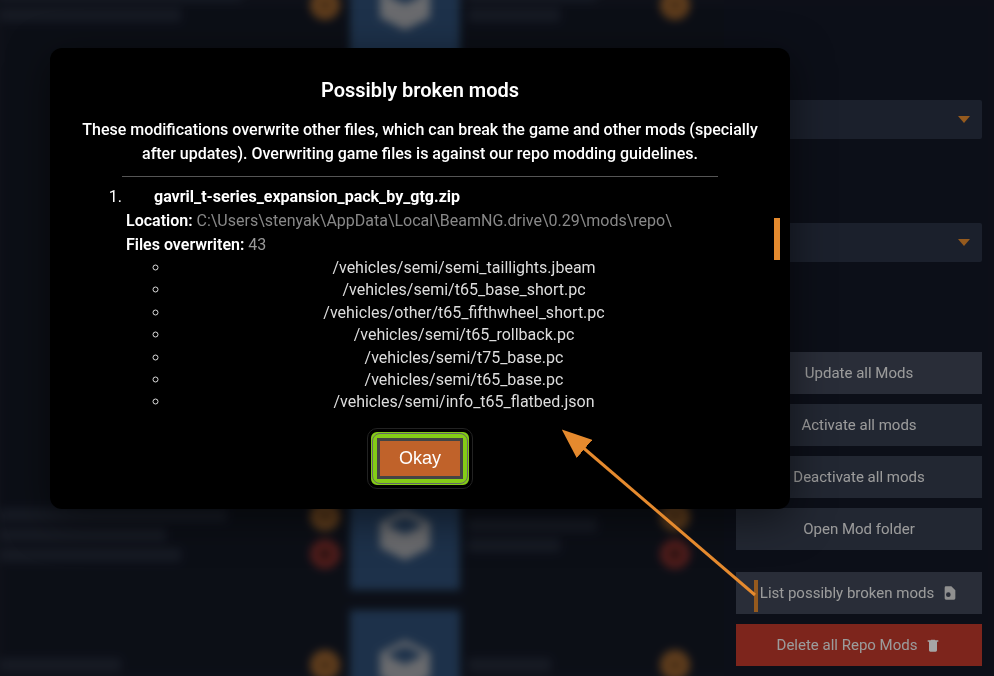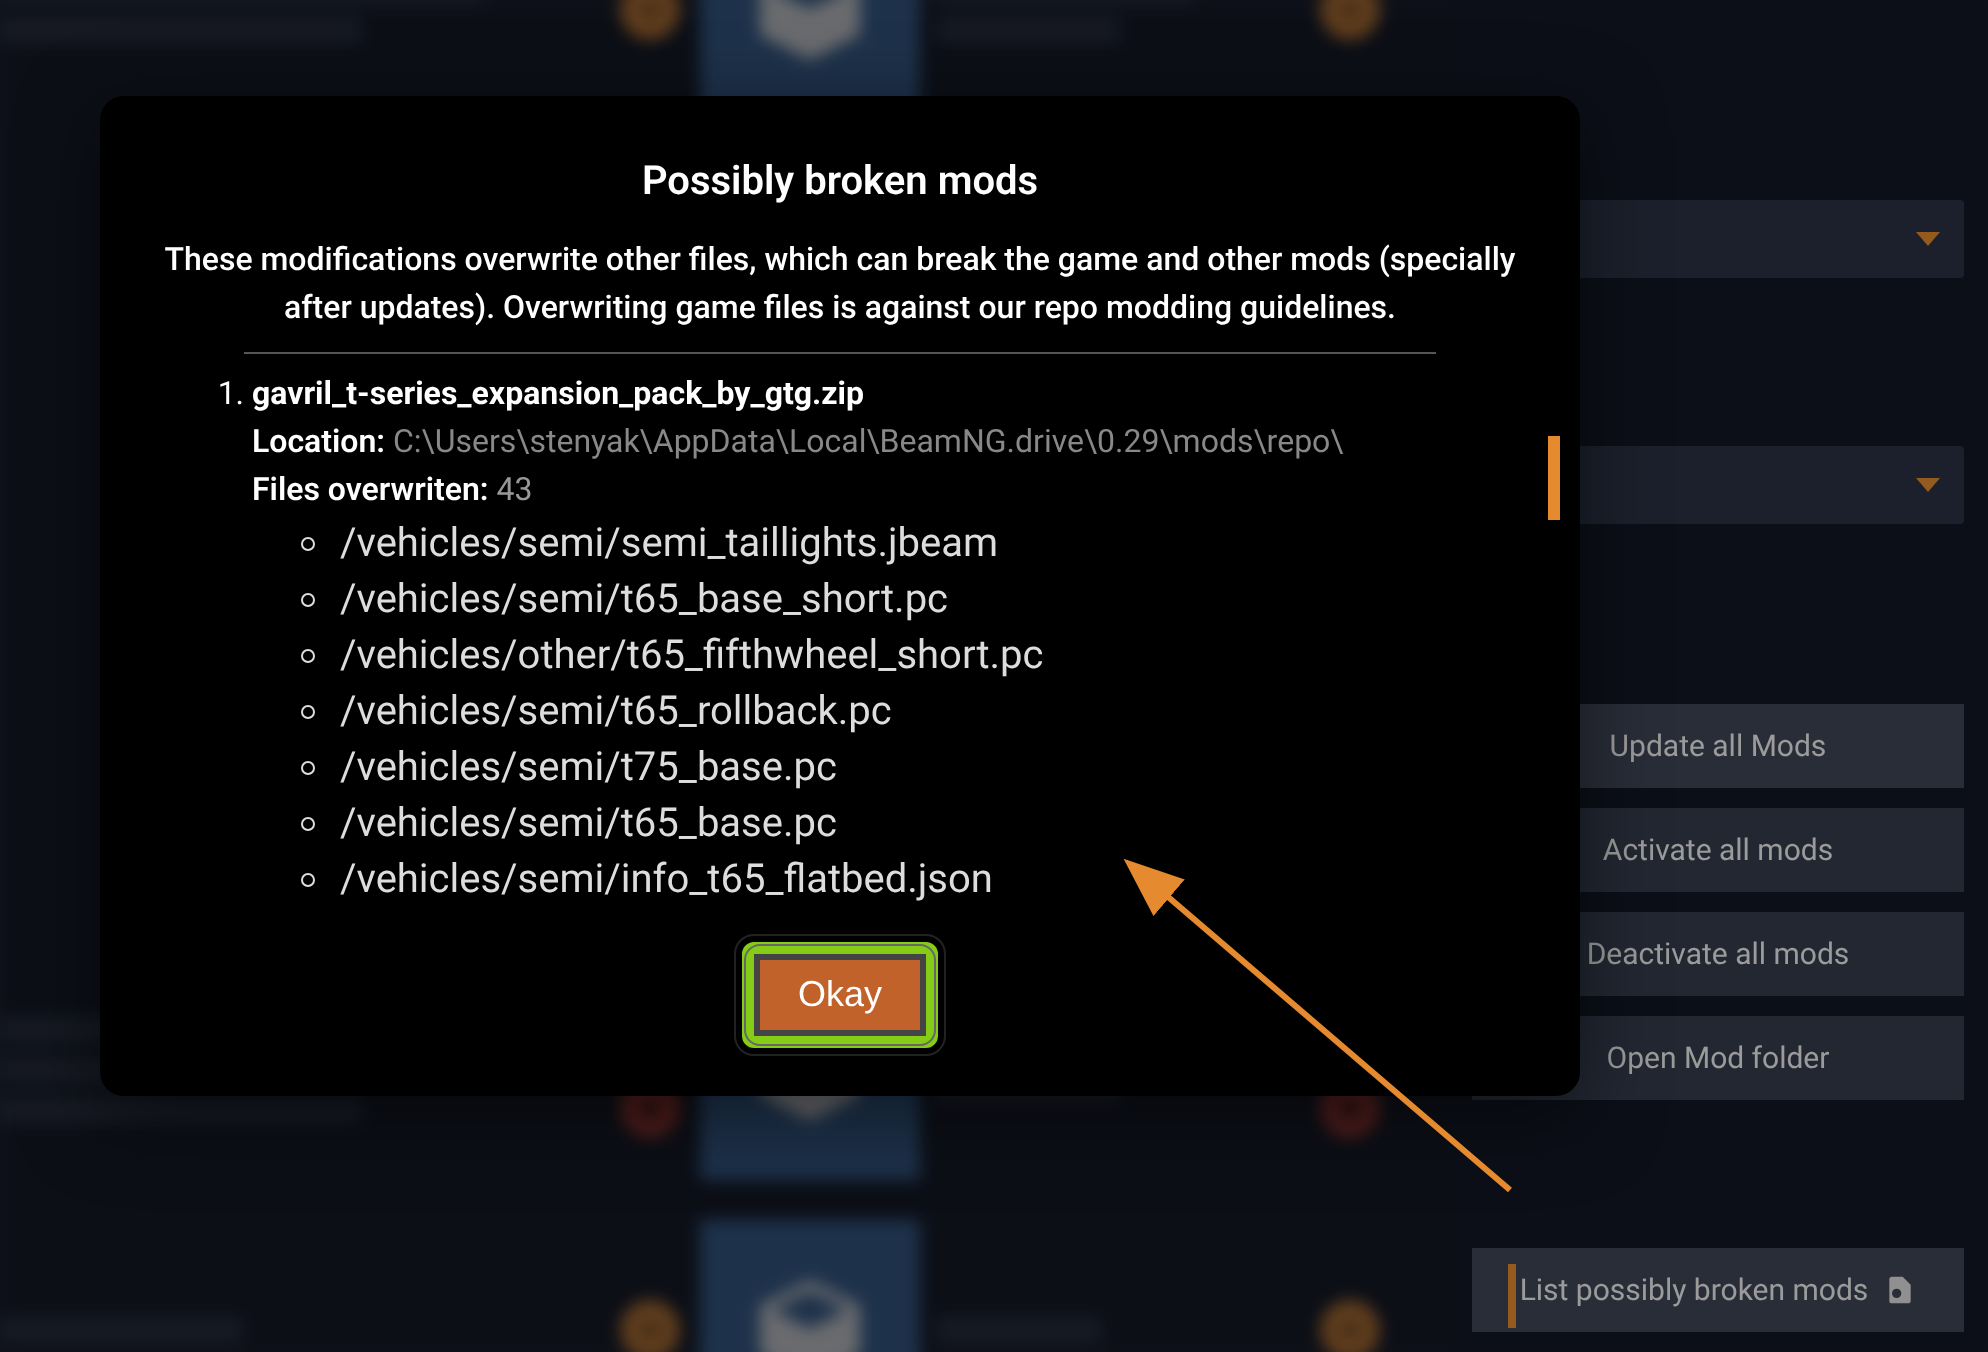--- a/index.html
+++ b/index.html
@@ -176,30 +176,31 @@
     width: 6px;
     height: 42px;
     background: #e58a2e;
   }
   .mod-list {
     padding-left: 36px;
     font-size: 16px;
     line-height: 1.5;
   }
   .mod-list ol { list-style: decimal; padding-left: 8px; }
-  .mod-name { font-weight: 700; }
+  .mod-name { font-weight: 700; margin-left: 28px; }
   .loc-label { font-weight: 600; }
   .loc-path { color: #888; }
   .files-label { font-weight: 600; }
   .files-count { color: #999; }
   .file-list {
     list-style: circle;
     padding-left: 44px;
     color: #ddd;
-    font-size: 20px;
+    font-size: 16px;
+    text-align: center;
   }
   .file-list li { line-height: 1.4; }
   .modal-footer {
     text-align: center;
     margin-top: 18px;
   }
   .btn-okay {
     background: #c0622a;
     border: 6px solid #84cc16;
     outline: 1px solid #222;
@@ -345,20 +346,26 @@
     <span>Open Mod folder</span>
   </div>
 
   <div class="sidebar-gap"></div>
 
   <div class="sidebar-btn broken">
     <span class="broken-marker"></span>
     <span>List possibly broken mods</span>
     <svg class="icon-small" viewBox="0 0 24 24" fill="#ddd">
       <path d="M14 2H6a2 2 0 00-2 2v16a2 2 0 002 2h12a2 2 0 002-2V8l-6-6zm-1 12.5a3.5 3.5 0 11-7 0 3.5 3.5 0 017 0zm2.5 5l-2-2"></path>
+    </svg>
+  </div>
+  <div class="sidebar-btn danger">
+    <span>Delete all Repo Mods</span>
+    <svg class="icon-small" viewBox="0 0 24 24" fill="#fff">
+      <path d="M6 7h12v13a2 2 0 01-2 2H8a2 2 0 01-2-2V7zm3-3h6l1 2H8l1-2zM4 5h16v2H4V5z"></path>
     </svg>
   </div>
 </div>
 
 <div class="modal-backdrop"></div>
 <div class="modal">
   <div class="modal-title">Possibly broken mods</div>
   <div class="modal-desc">These modifications overwrite other files, which can break the game and other mods (specially after updates). Overwriting game files is against our repo modding guidelines.</div>
   <hr class="modal-divider">
   <div class="scroll-indicator"></div>

